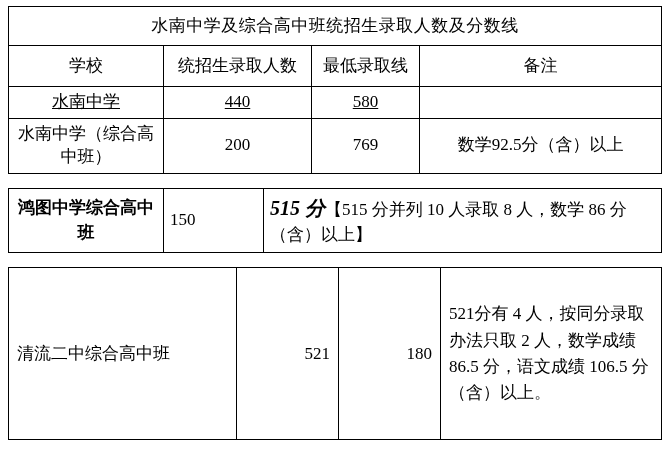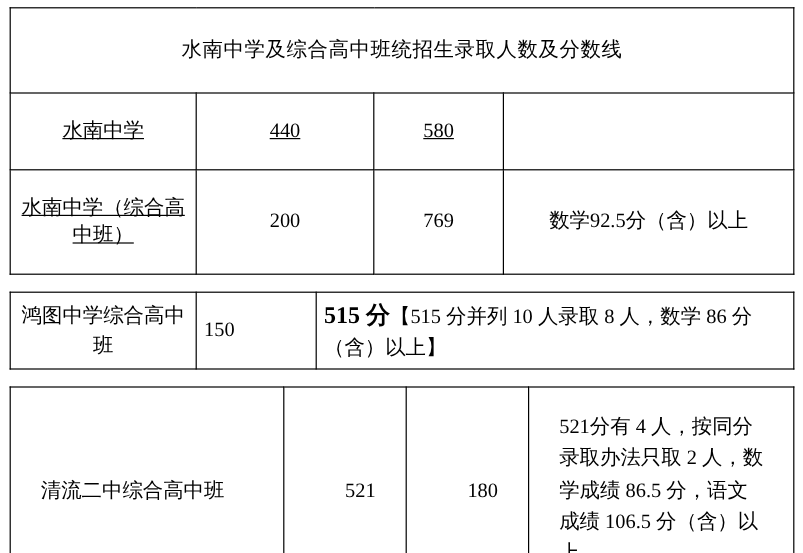--- a/index.html
+++ b/index.html
@@ -25,80 +25,81 @@
     border-collapse: collapse;
     table-layout: fixed;
     width: 653px;
     background: #ffffff;
   }
   table.t1 td {
     border: 1px solid #000000;
     text-align: center;
     vertical-align: middle;
     font-size: 17px;
-    padding: 20px 4px;
+    padding: 4px 4px;
     line-height: 1.35;
   }
   .title-cell {
     font-size: 18px;
     letter-spacing: 0.5px;
     height: 30px;
   }
   .hdr {
     height: 32px;
     font-size: 17px;
   }
   .row-a {
     height: 30px;
     text-decoration: underline;
   }
   .row-b {
     height: 44px;
   }
   .cell-left-pad {
     padding-left: 6px;
-    text-decoration: underline;
   }
   .gap {
     height: 14px;
   }
   table.t2 {
     width: 653px;
   }
   table.t2 td {
     border: 1px solid #000000;
     vertical-align: middle;
     font-size: 17px;
     padding: 5px 6px;
     line-height: 1.45;
   }
   .t2-name {
     text-align: center;
     font-size: 19px;
     line-height: 1.5;
+    font-weight: bold;
   }
   .t2-num {
     font-size: 19px;
   }
   .t2-note {
     text-align: left;
     font-size: 17px;
   }
   .t2-note b {
     font-size: 20px;
     font-weight: bold;
+    font-style: italic;
   }
   table.t3 {
     width: 653px;
   }
   table.t3 td {
     border: 1px solid #000000;
     vertical-align: middle;
     font-size: 17px;
-    padding: 6px 25px;
+    padding: 6px 8px;
     line-height: 1.55;
   }
   .t3-name {
     font-size: 17px;
   }
   .t3-num {
     text-align: right;
     font-size: 17px;
   }
   .t3-note {
@@ -117,20 +118,26 @@
   <table class="t1">
     <colgroup>
       <col style="width:155px">
       <col style="width:148px">
       <col style="width:108px">
       <col style="width:242px">
     </colgroup>
     <tbody>
       <tr>
         <td class="title-cell" colspan="4">水南中学及综合高中班统招生录取人数及分数线</td>
+      </tr>
+      <tr>
+        <td class="hdr">学校</td>
+        <td class="hdr">统招生录取人数</td>
+        <td class="hdr">最低录取线</td>
+        <td class="hdr">备注</td>
       </tr>
       <tr class="row-a">
         <td>水南中学</td>
         <td class="nowrap-num">440</td>
         <td class="nowrap-num">580</td>
         <td></td>
       </tr>
       <tr class="row-b">
         <td class="cell-left-pad">水南中学（综合高中班）</td>
         <td class="nowrap-num">200</td>

